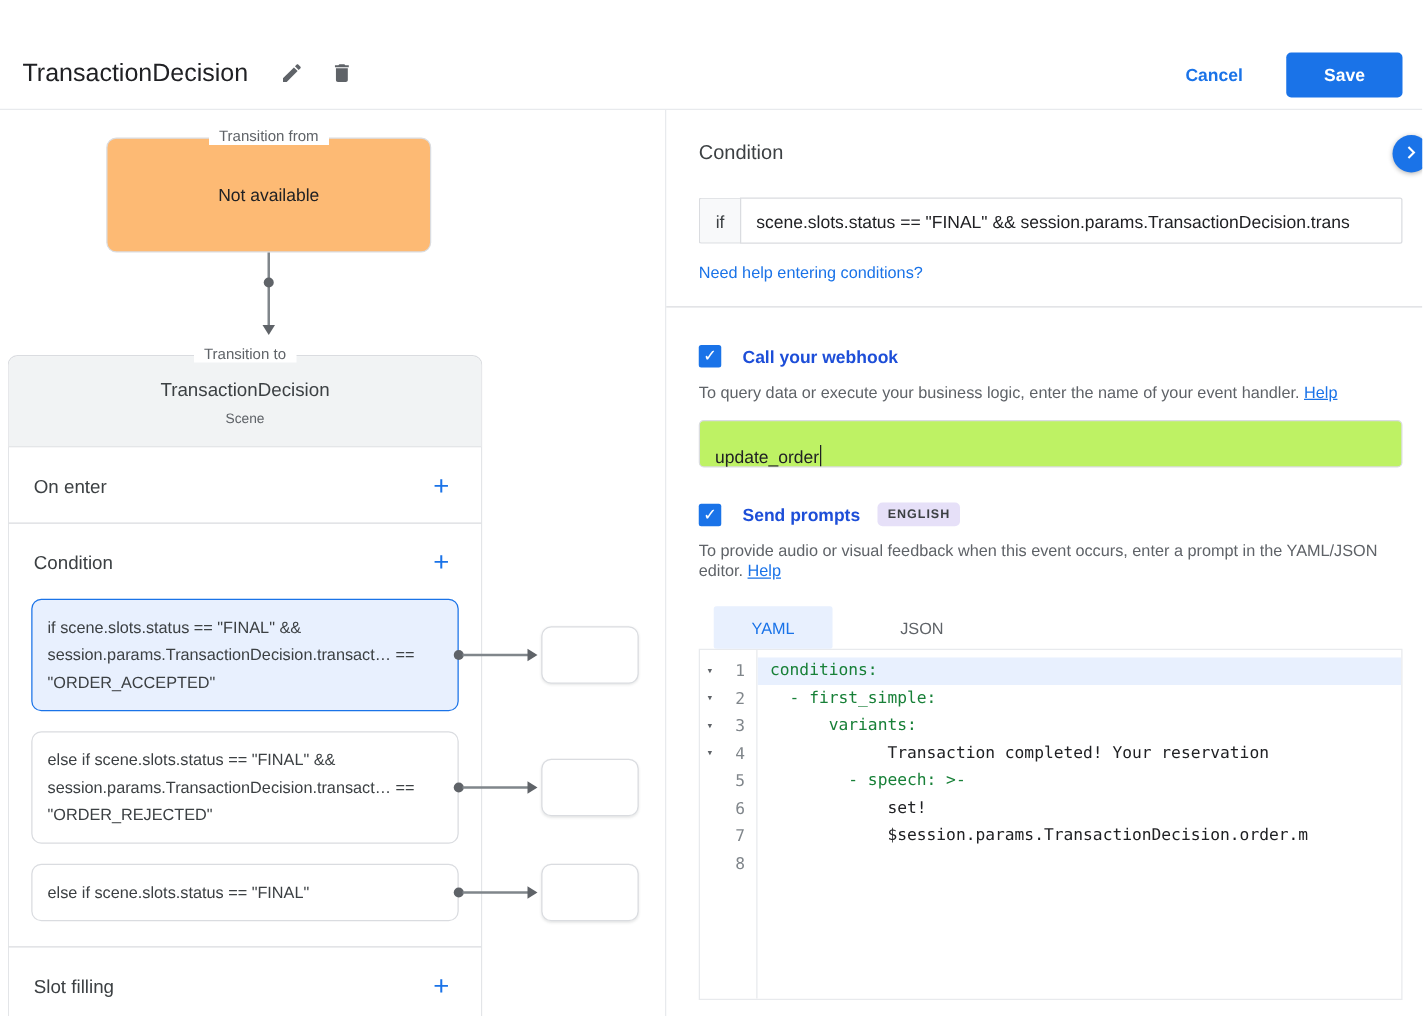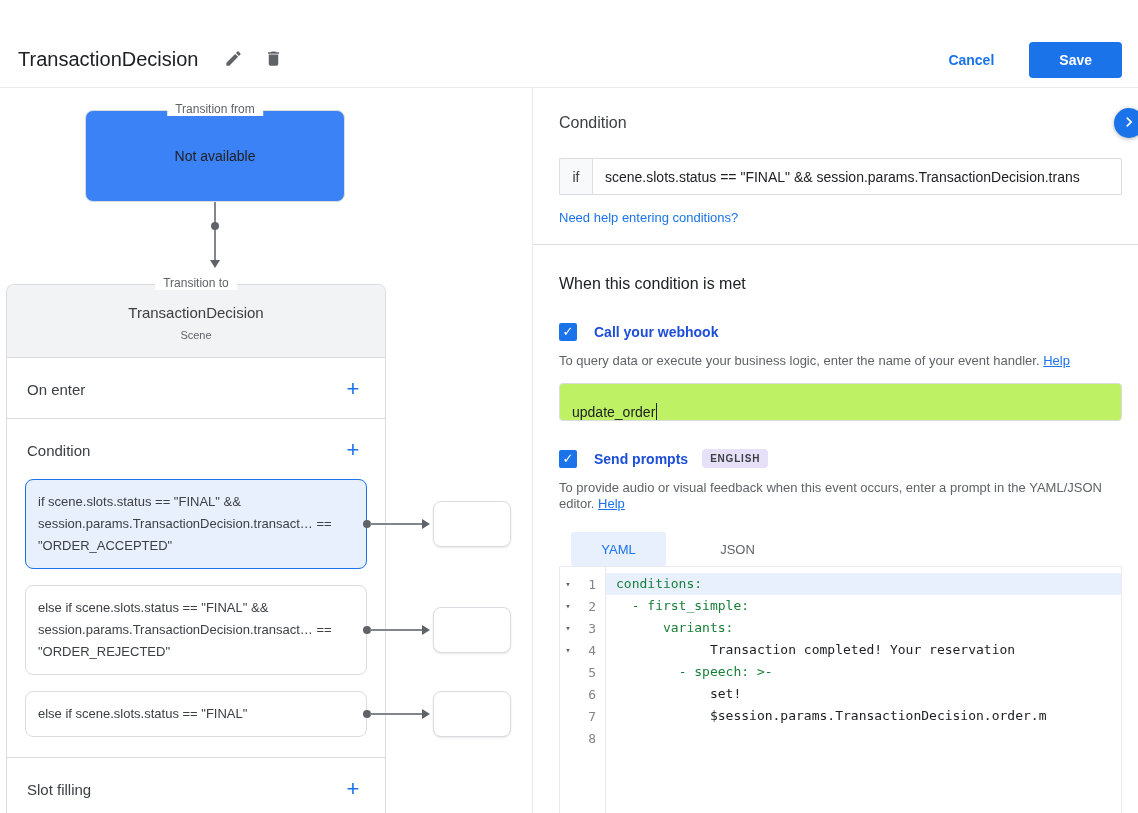--- a/index.html
+++ b/index.html
@@ -16,21 +16,21 @@
   .topbar-spacer { flex:1; }
   .cancel-btn { background:none; border:none; color:#1a73e8; font-size:14px; font-weight:700; font-family:inherit; margin-right:35px; cursor:pointer; }
   .save-btn { background:#1a73e8; border:none; color:#fff; font-size:14px; font-weight:700; font-family:inherit; height:36px; padding:0 30px; border-radius:4px; cursor:pointer; }
 
   
   .canvas { position:absolute; top:56px; left:0; width:532px; bottom:0; background:#fff; overflow:hidden; }
 
   .box-legend { position:absolute; top:-9px; left:50%; transform:translateX(-50%); background:#fff;
                 padding:0 8px; font-size:12px; color:#5f6368; white-space:nowrap; z-index:2; }
 
-  .tfrom-box { position:absolute; left:85px; top:22px; width:260px; height:92px; background:#3b82f6;
+  .tfrom-box { position:absolute; left:85px; top:22px; width:260px; height:92px; background:#fdba74;
                border:1px solid #dadce0; border-radius:8px; display:flex; align-items:center; justify-content:center; cursor:pointer; }
   .tfrom-value { font-size:14px; color:#202124; }
 
   .vconn-line  { position:absolute; left:214px; top:114px; width:2px; height:62px; background:#80868b; }
   .vconn-dot   { position:absolute; left:211px; top:134px; width:8px; height:8px; border-radius:50%; background:#5f6368; }
   .vconn-arrow { position:absolute; left:210px; top:172px; width:0; height:0;
                  border-left:5px solid transparent; border-right:5px solid transparent; border-top:8px solid #5f6368; }
 
   .tto-box { position:absolute; left:6px; top:196px; width:380px; bottom:0; background:#fff;
              border:1px solid #dadce0; border-bottom:none; border-radius:8px 8px 0 0; }
@@ -233,21 +233,20 @@
 
     <div class="if-row">
       <div class="if-label">if</div>
       <input type="text" class="cond-input" value="scene.slots.status == &quot;FINAL&quot; &amp;&amp; session.params.TransactionDecision.trans" style="">
     </div>
 
     <a href="#" class="help-link">Need help entering conditions?</a>
 
     <div class="divider"></div>
 
-    <div class="when-heading">When this condition is met</div>
 
     <div class="check-row">
       <span class="checkbox">
         <span class="checkmark">✓</span>
       </span>
       <span class="check-label">Call your webhook</span>
     </div>
     <div class="desc">
       <span>To query data or execute your business logic, enter the name of your event handler.</span>
       <a href="#" class="inline-link">Help</a>

